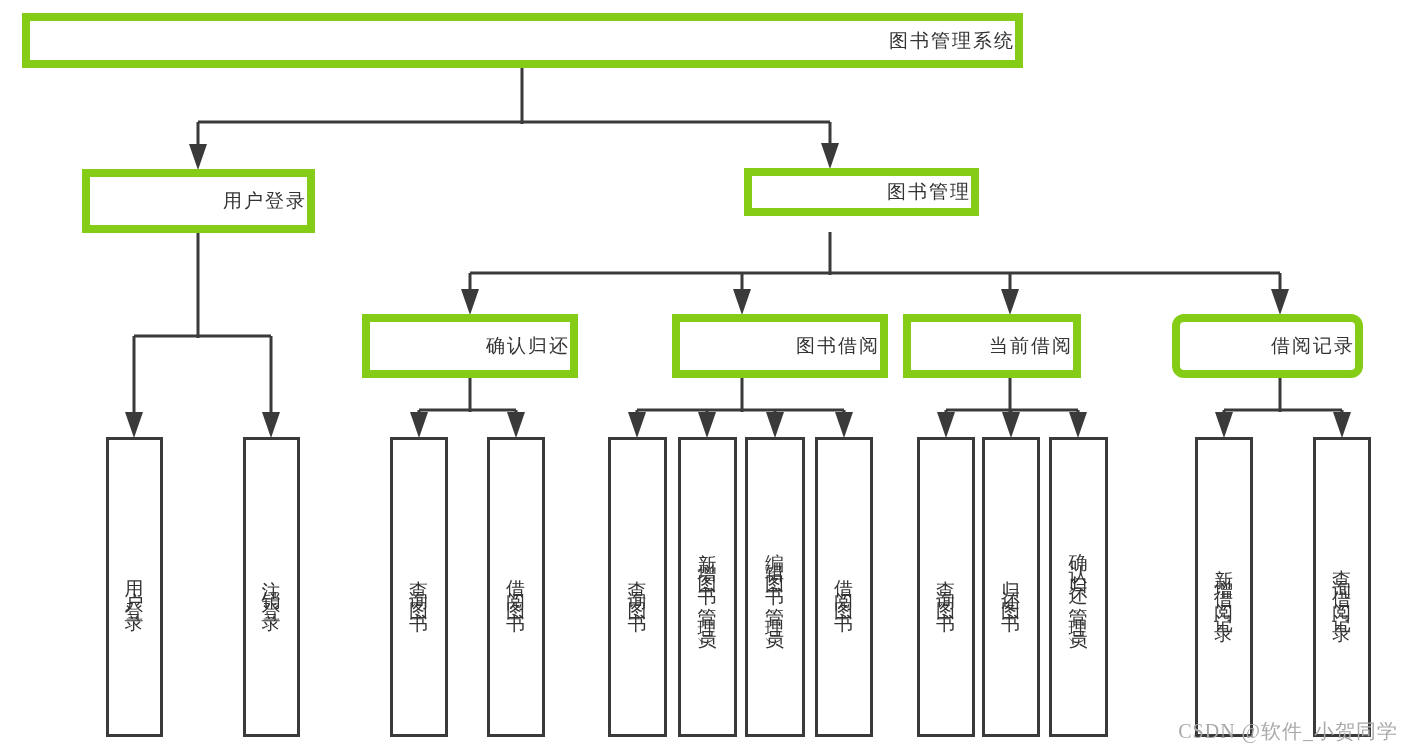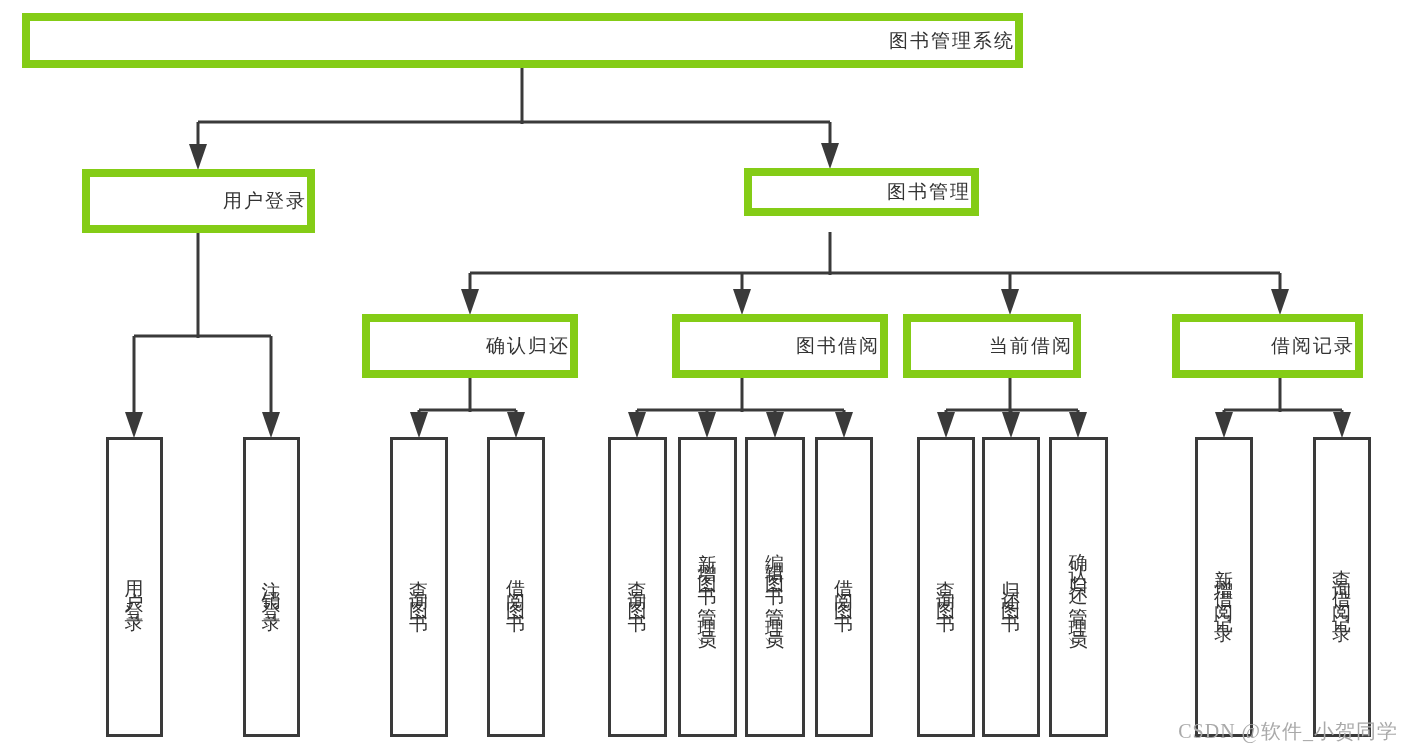--- a/index.html
+++ b/index.html
@@ -135,21 +135,21 @@
 
   <div class="hbox" style="left:362px; top:314px; width:216px; height:64px;">
     <span>确认归还</span>
   </div>
   <div class="hbox" style="left:634px; top:314px; width:216px; height:64px;margin-left:38px;">
     <span>图书借阅</span>
   </div>
   <div class="hbox" style="left:903px; top:314px; width:178px; height:64px;">
     <span>当前借阅</span>
   </div>
-  <div class="hbox" style="left:1172px; top:314px; width:191px; height:64px;">
+  <div class="hbox" style="left:1172px; top:314px; width:191px; height:64px;border-radius:12px;">
     <span>借阅记录</span>
   </div>
 
   <div class="vbox" style="left:106px; width:57px;">
     <span class="vtext">用户登录</span>
   </div>
   <div class="vbox" style="left:243px; width:57px;">
     <span class="vtext">注销登录</span>
   </div>
 

